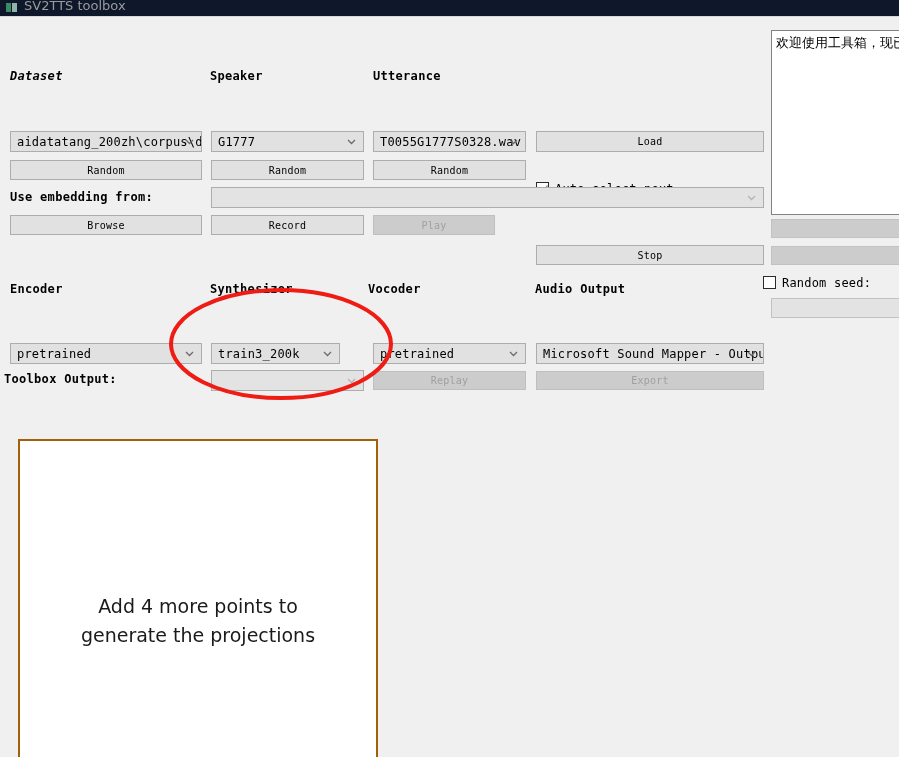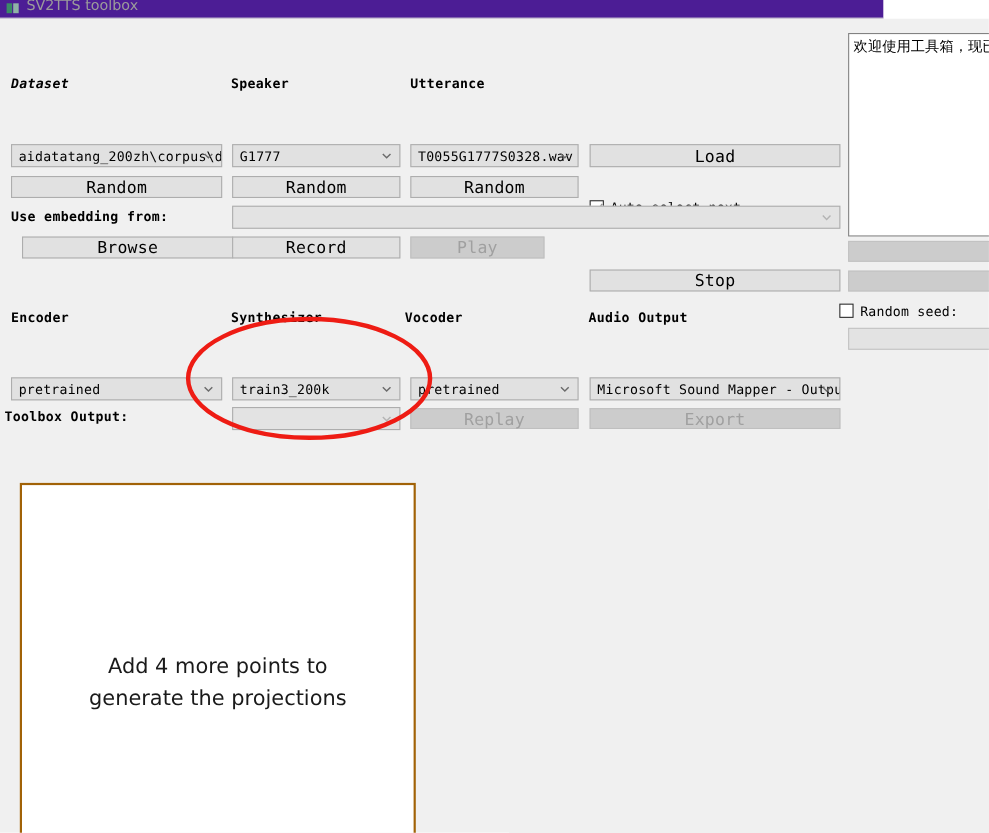--- a/index.html
+++ b/index.html
@@ -12,22 +12,22 @@
     position: relative;
     background: #ffffff;
     font-family: "DejaVu Sans", sans-serif;
     overflow: hidden;
   }
 
   
   #titlebar {
     position: absolute;
     left: 0; top: 0;
-    width: 803px; height: 16px;
-    background: #4c1d95;
+    width: 899px; height: 16px;
+    background: #0f172a;
     border-bottom: 1px solid #d8d8d8;
   }
   #titlebar .tb-icon {
     position: absolute;
     left: 6px; top: 1px;
     width: 14px; height: 12px;
   }
   #titlebar .tb-icon .sq {
     position: absolute;
     width: 5px; height: 9px;
@@ -61,21 +61,21 @@
     color: #000000;
     white-space: nowrap;
     letter-spacing: 0.3px;
   }
   .btn {
     position: absolute;
     box-sizing: border-box;
     background: #e1e1e1;
     border: 1px solid #adadad;
     font-family: "DejaVu Sans Mono", monospace;
-    font-size: 15px;
+    font-size: 10px;
     color: #000000;
     display: flex;
     align-items: center;
     justify-content: center;
     letter-spacing: 0.2px;
     padding: 0;
   }
   .btn.disabled {
     background: #cccccc;
     border: 1px solid #bfbfbf;
@@ -245,40 +245,40 @@
 
   <div class="combo empty dim" style="left:211px; top:170px; width:553px; height:21px;">
     <span></span>
     <span class="chev">
       <svg width="9" height="6" viewBox="0 0 9 6">
           <polyline points="1,1 4.5,4.5 8,1" fill="none" stroke="#6b6b6b" stroke-width="1.3"></polyline>
         </svg>
     </span>
   </div>
 
-  <div class="btn" style="left:10px; top:198px; width:192px; height:20px;margin-left:10px;">Browse</div>
+  <div class="btn" style="left:10px; top:198px; width:192px; height:20px;">Browse</div>
   <div class="btn" style="left:211px; top:198px; width:153px; height:20px;">Record</div>
   <div class="btn disabled" style="left:373px; top:198px; width:122px; height:20px;">Play</div>
   <div class="btn" style="left:536px; top:198px; width:228px; height:20px;margin-top:30px;">Stop</div>
 
   <div class="label" style="left:10px; top:265px;">Encoder</div>
   <div class="label" style="left:210px; top:265px;">Synthesizer</div>
   <div class="label" style="left:368px; top:265px;">Vocoder</div>
   <div class="label" style="left:535px; top:265px;">Audio Output</div>
 
   <div class="combo" style="left:10px; top:326px; width:192px; height:21px;">
     <span>pretrained</span>
     <span class="chev">
       <svg width="9" height="6" viewBox="0 0 9 6">
           <polyline points="1,1 4.5,4.5 8,1" fill="none" stroke="#6b6b6b" stroke-width="1.3"></polyline>
         </svg>
     </span>
   </div>
 
-  <div class="combo" style="left:211px; top:326px; width:153px; height:21px;">
+  <div class="combo" style="left:211px; top:326px; width:129px; height:21px;">
     <span>train3_200k</span>
     <span class="chev">
       <svg width="9" height="6" viewBox="0 0 9 6">
           <polyline points="1,1 4.5,4.5 8,1" fill="none" stroke="#6b6b6b" stroke-width="1.3"></polyline>
         </svg>
     </span>
   </div>
 
   <div class="combo" style="left:373px; top:326px; width:153px; height:21px;">
     <span>pretrained</span>

